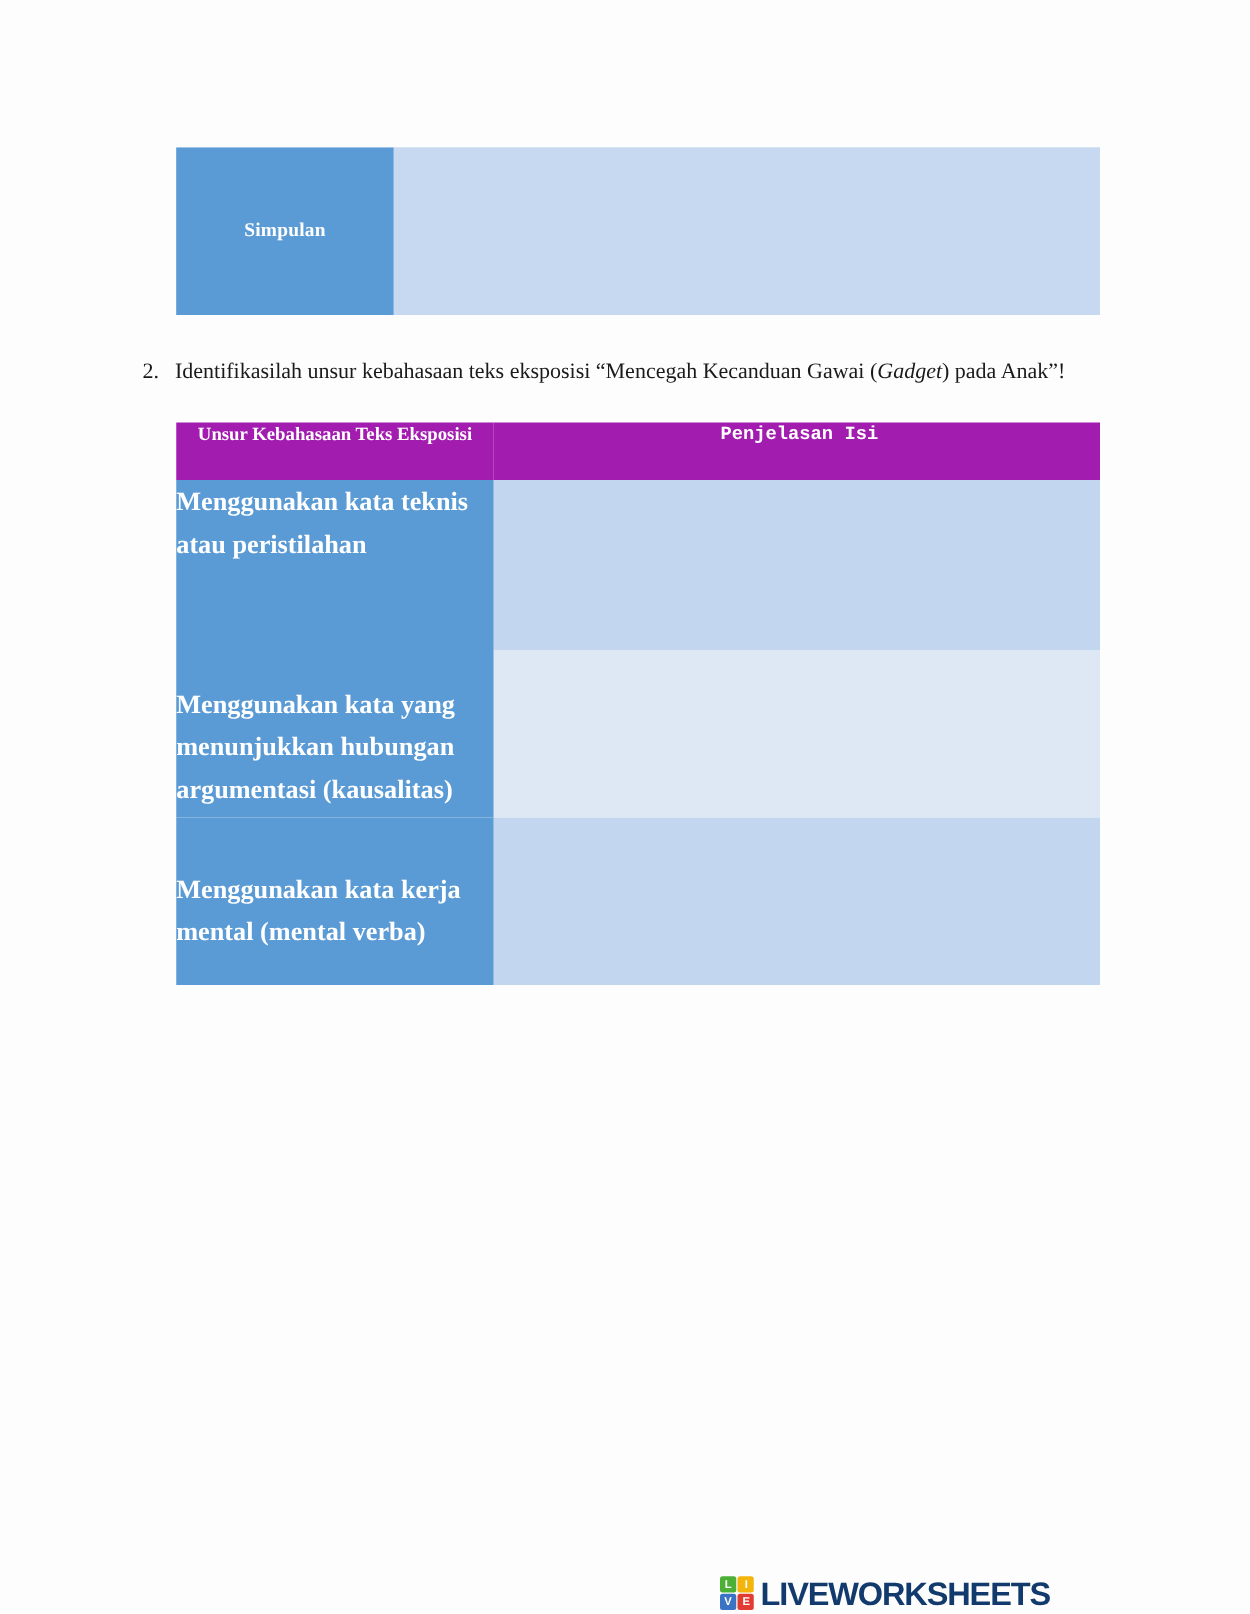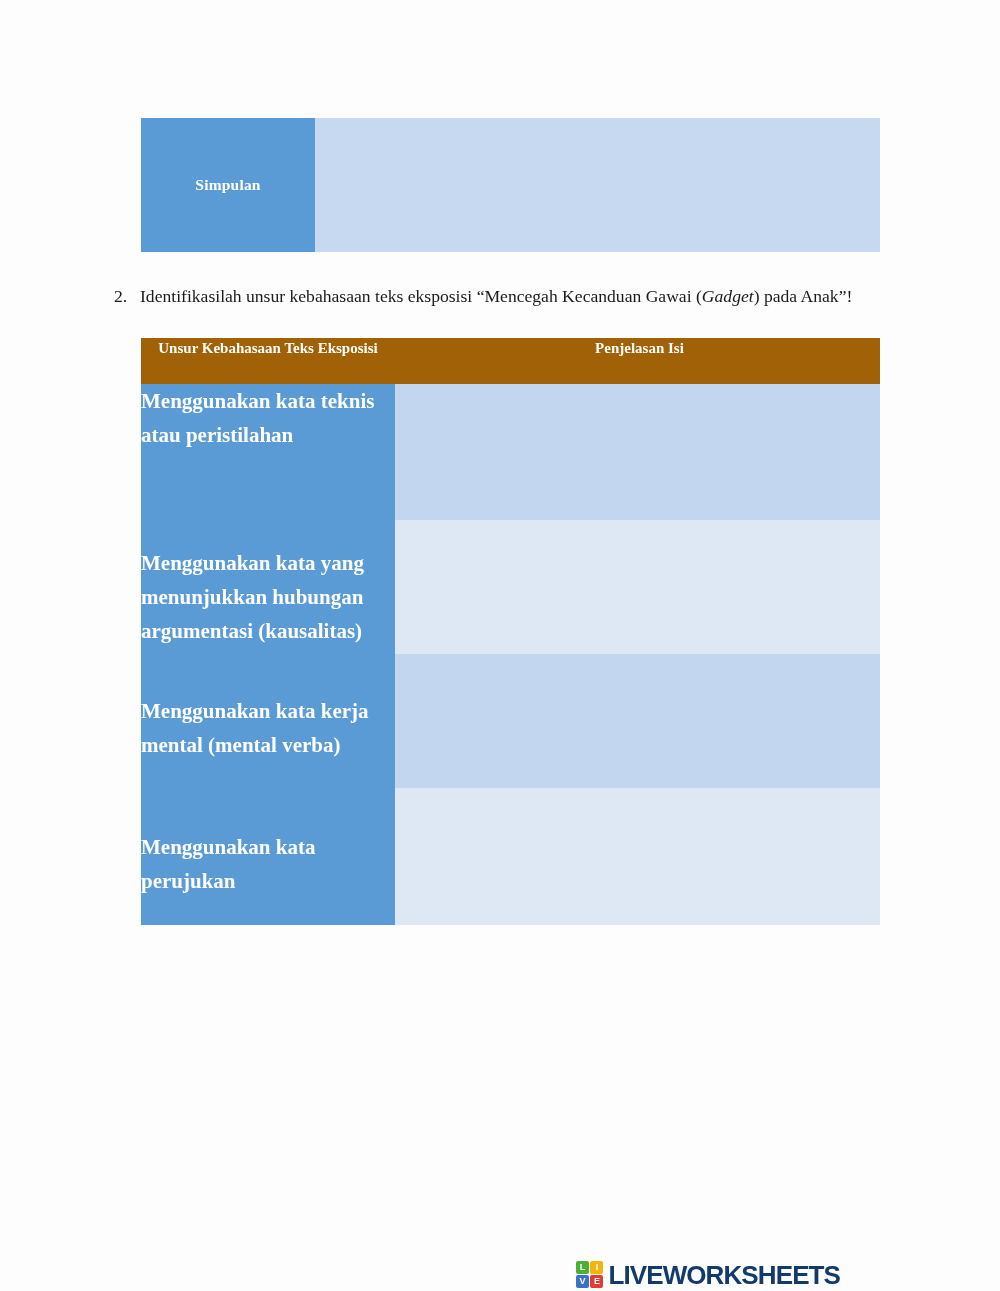--- a/index.html
+++ b/index.html
@@ -80,31 +80,31 @@
   .table-unsur td, .table-unsur th {
     padding: 0;
     margin: 0;
     border: 0;
     vertical-align: top;
   }
   .col-left  { width: 254px; }
   .col-right { width: 485px; }
 
   .th-cell {
-    background: #a16207;
+    background: #a21caf;
     color: #ffffff;
     font-weight: bold;
     font-size: 15px;
     text-align: center;
     vertical-align: middle;
     height: 46px;
     line-height: 1.35;
     padding: 2px 6px;
   }
-  .th-cell.right-head { padding-left: 4px; }
+  .th-cell.right-head { padding-left: 4px; font-family: Liberation Mono, monospace; }
 
   .label-cell {
     background: #5b9bd5;
     color: #ffffff;
     font-weight: bold;
     font-size: 21px;
     line-height: 1.62;
     padding: 34px 12px 10px 8px;
     border-top: 1px solid #ffffff;
   }
@@ -206,24 +206,20 @@
         <td class="answer-cell shade-a"></td>
       </tr>
       <tr class="h-r2">
         <td class="label-cell r2">Menggunakan kata yang menunjukkan hubungan argumentasi (kausalitas)</td>
         <td class="answer-cell shade-b"></td>
       </tr>
       <tr class="h-r3">
         <td class="label-cell r3">Menggunakan kata kerja mental (mental verba)</td>
         <td class="answer-cell shade-a"></td>
       </tr>
-      <tr class="h-r4">
-        <td class="label-cell r4">Menggunakan kata perujukan</td>
-        <td class="answer-cell shade-b"></td>
-      </tr>
     </tbody>
   </table>
 
 
   <div class="lw-logo">
     <div class="lw-tiles">
       <span class="lw-tile green">L</span>
       <span class="lw-tile yellow">I</span>
       <span class="lw-tile blue">V</span>
       <span class="lw-tile red">E</span>

